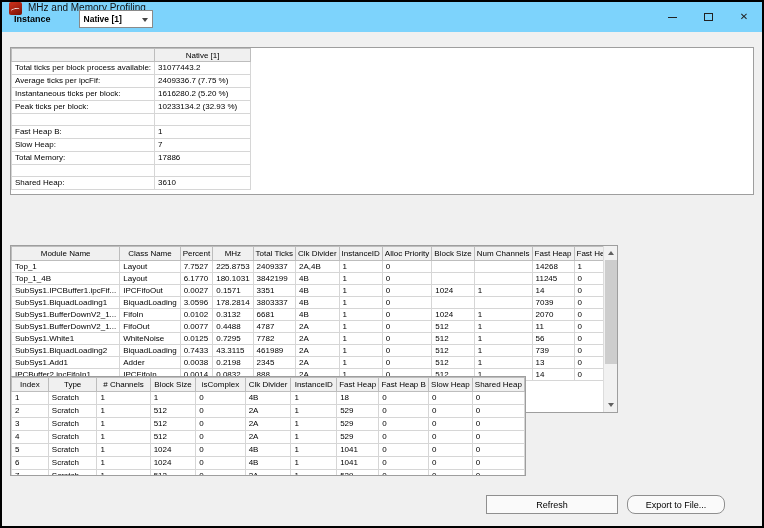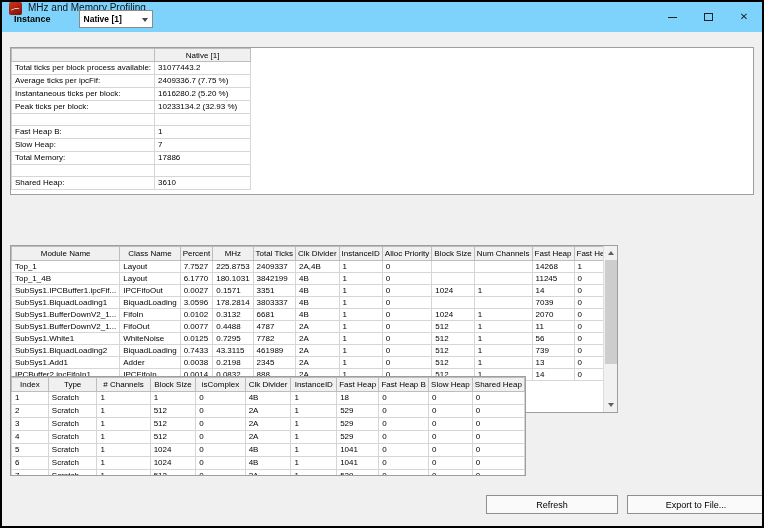--- a/index.html
+++ b/index.html
@@ -88,21 +88,21 @@
   .sb-arrow.up::after   { top:5px; border-bottom:4px solid #606060; }
   .sb-arrow.down::after { top:5px; border-top:4px solid #606060; }
   .sb-thumb { position:absolute; left:1px; top:14px; width:12px; height:104px; background:#cdcdcd; }
   
   .btn {
     position:absolute; height:19px; font-family:"Liberation Sans",sans-serif;
     font-size:9px; color:#000; background:#fafafa; border:1px solid #8f8f8f;
     cursor:default;
   }
   .btn.refresh { left:464px; top:493px; width:132px;margin-left:20px; }
-  .btn.export  { left:625px; top:493px; width:138px; }
+  .btn.export  { left:625px; top:493px; width:98px;border-radius:8px; }
 </style>
 </head>
 <body>
 
 <div class="frame">
 
   <div class="titlebar">
     <div class="app-icon" style="background: linear-gradient(150deg, rgb(194, 45, 24) 20%, rgb(126, 18, 5) 95%);"></div>
     <span class="title">MHz and Memory Profiling</span>
     <div class="win-controls">

